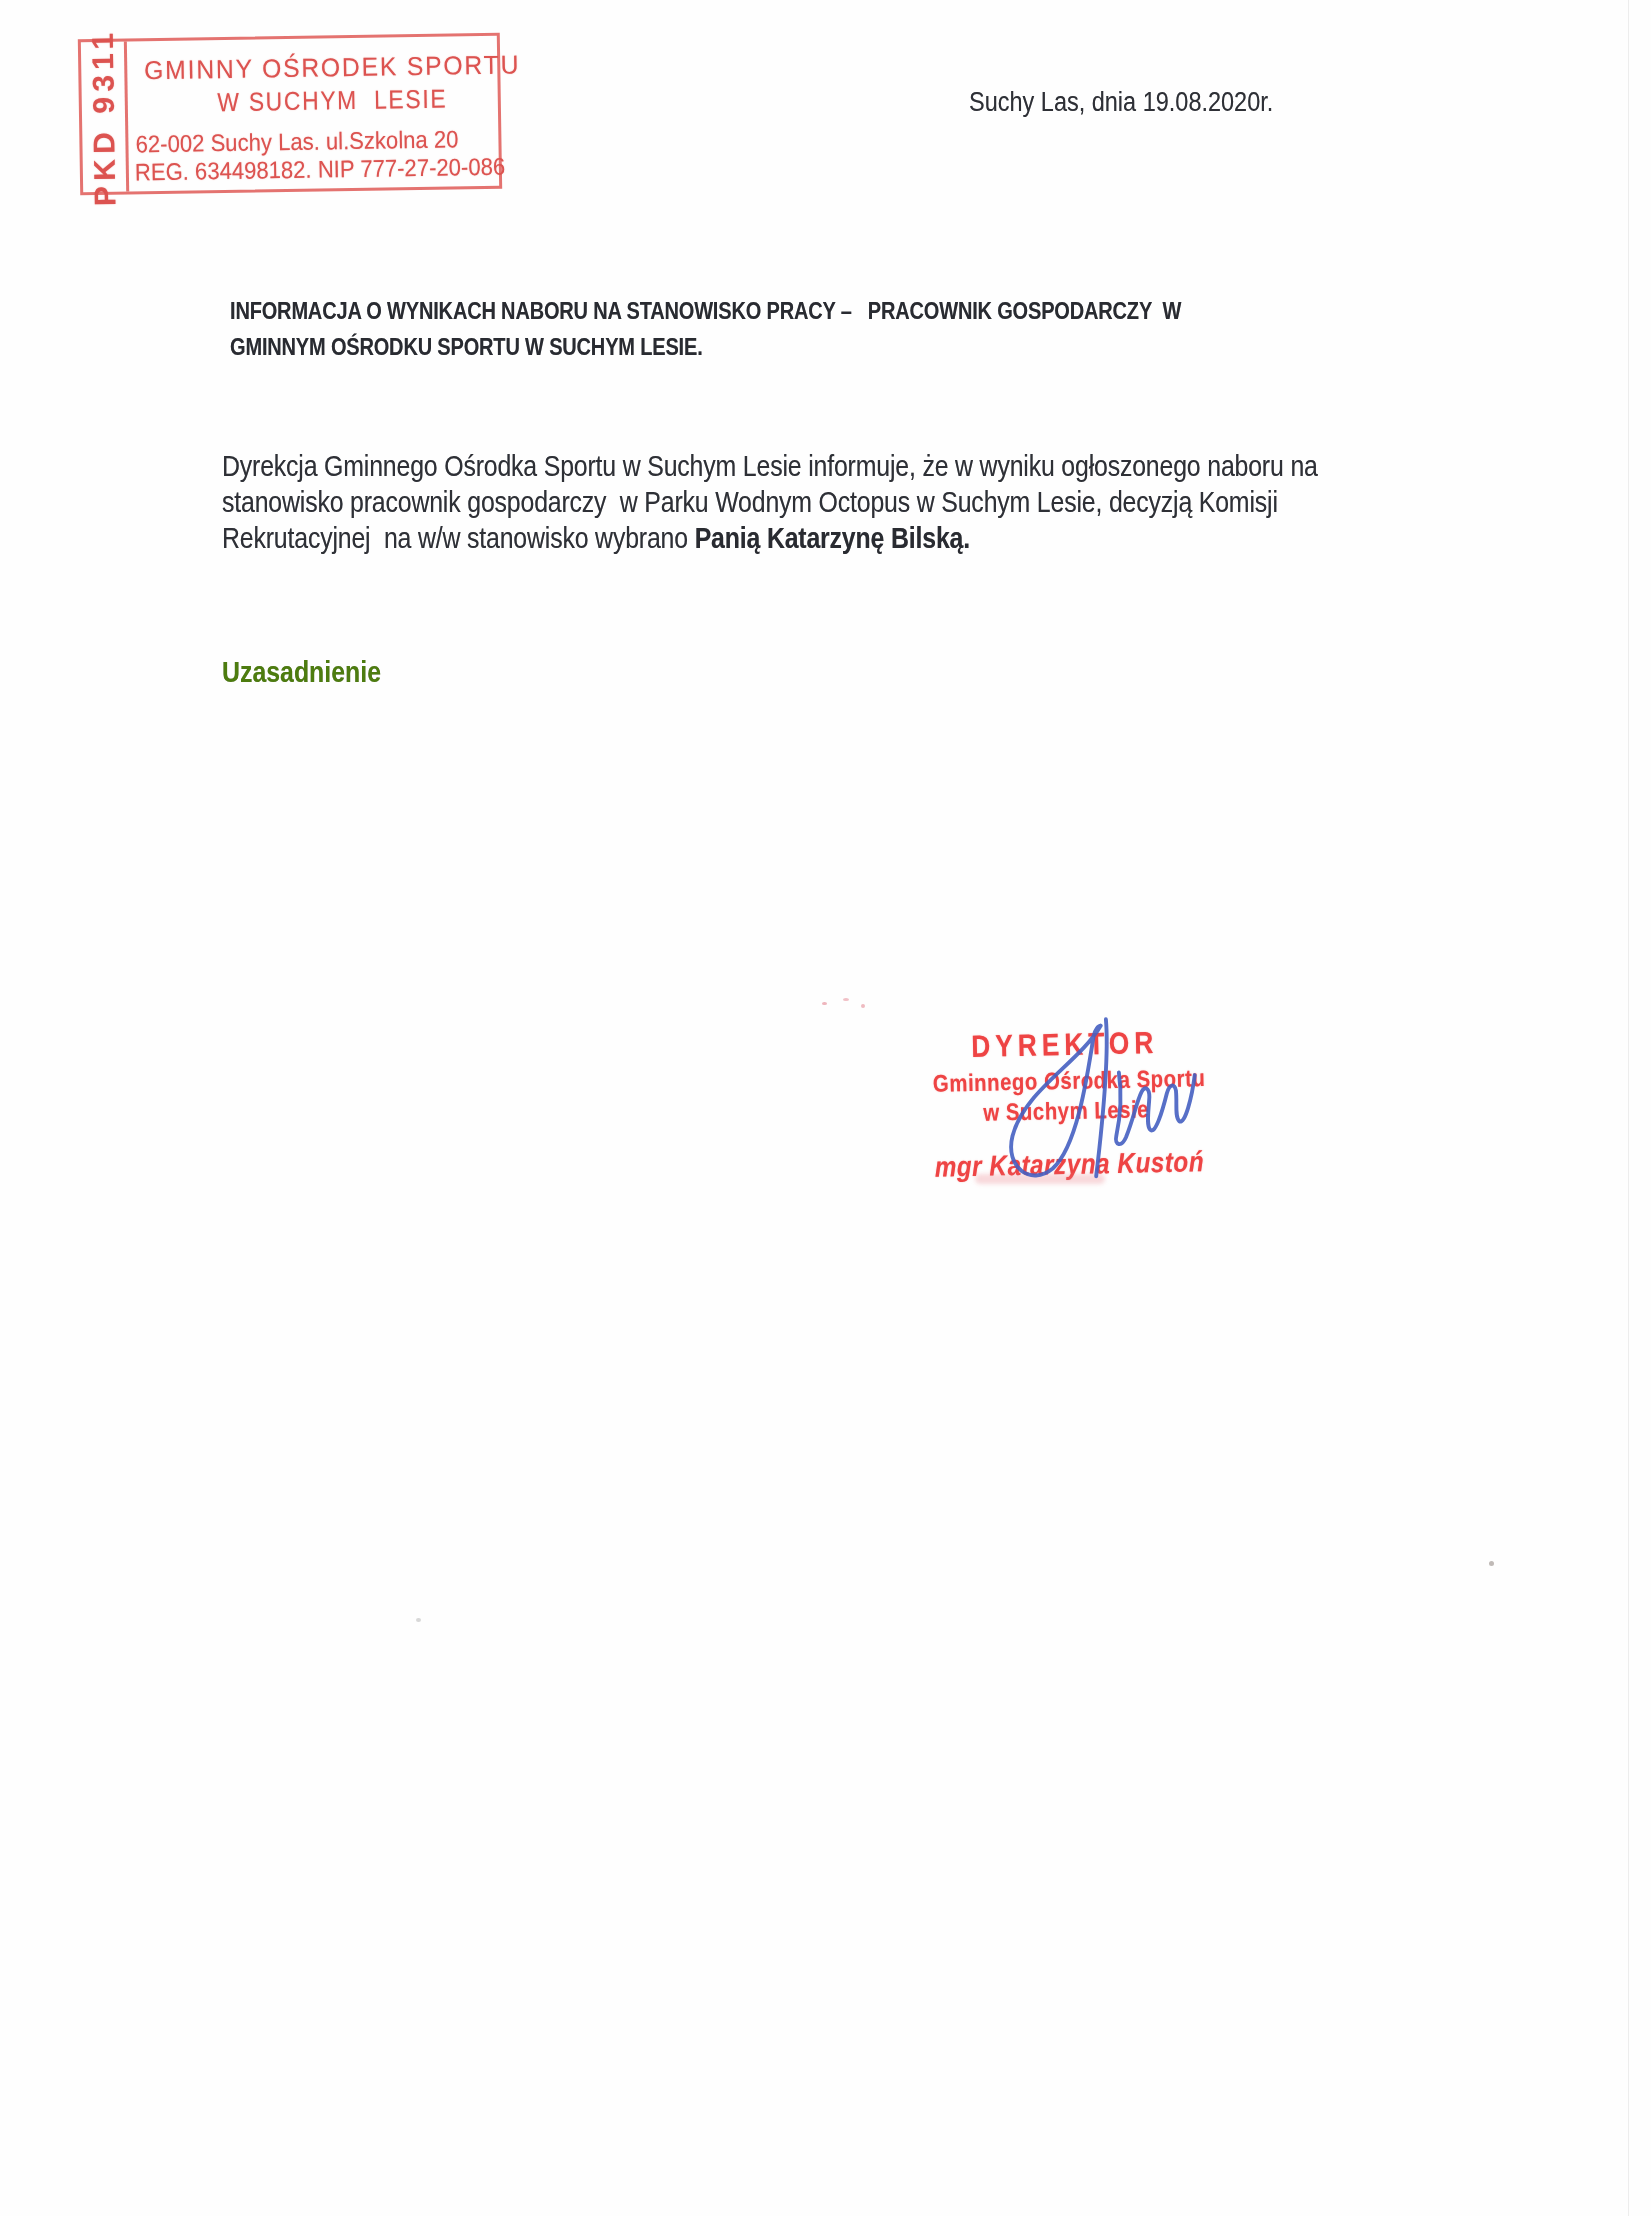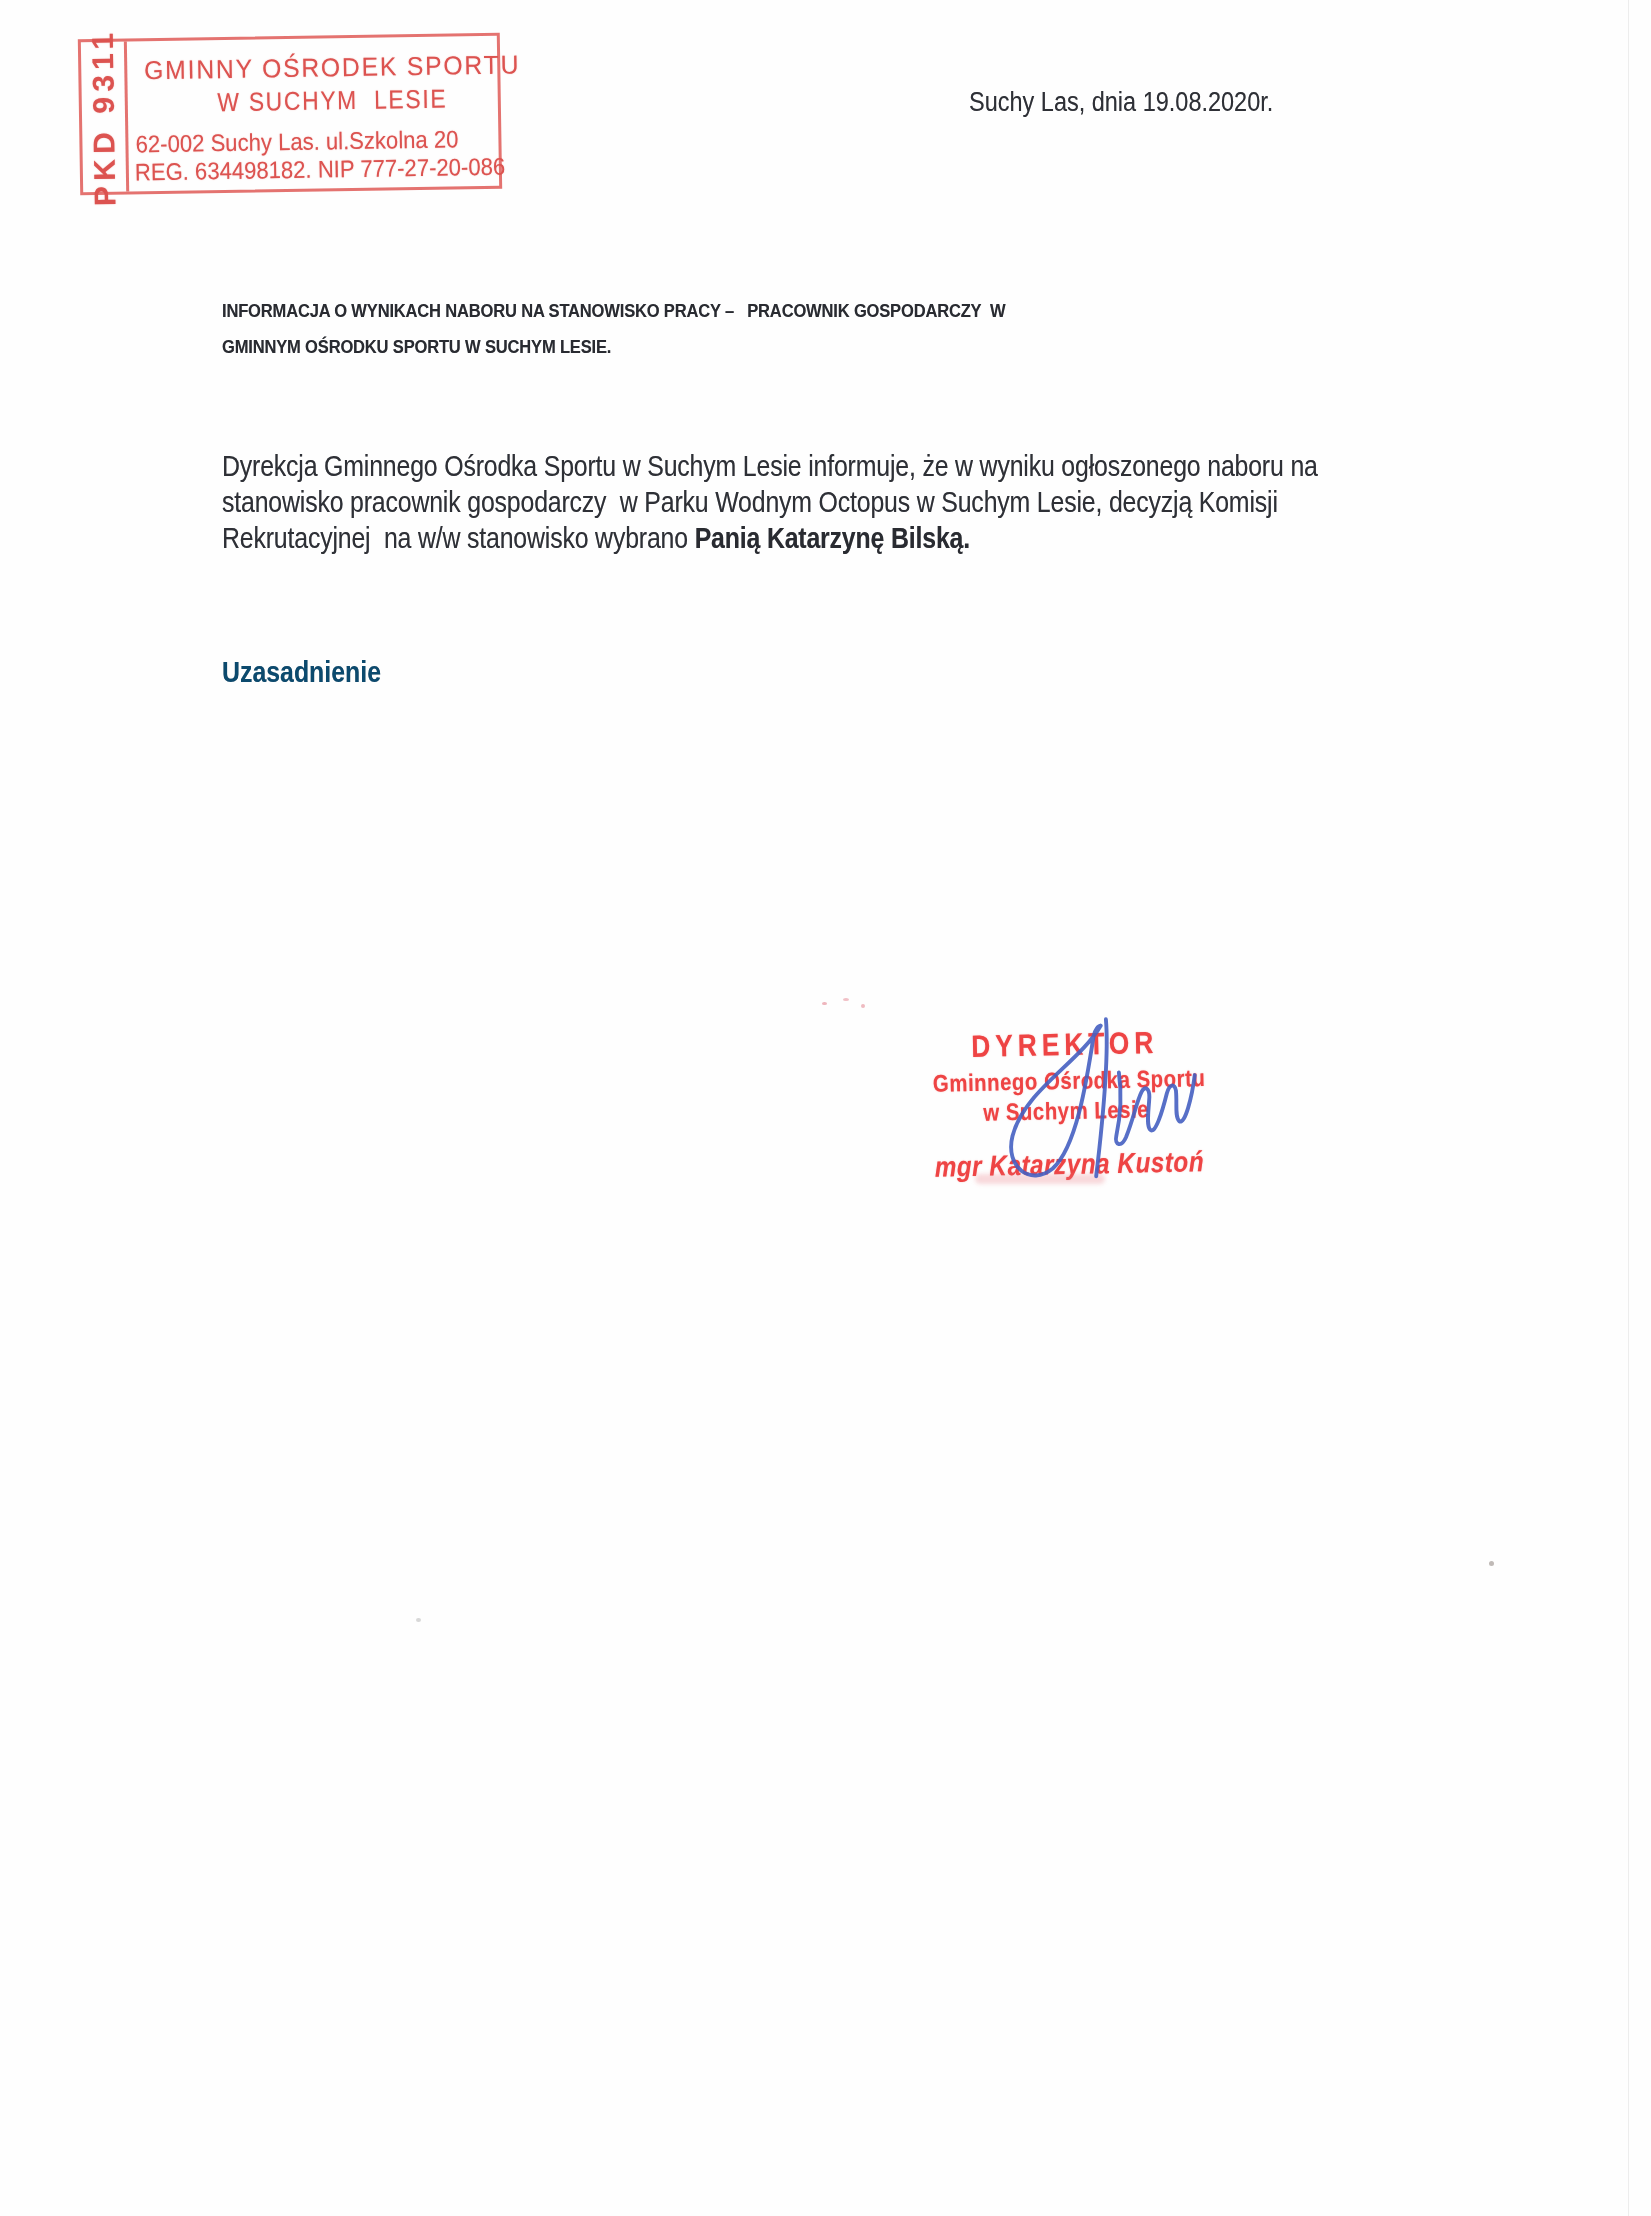--- a/index.html
+++ b/index.html
@@ -41,26 +41,26 @@
   .s3{font-size:24px;margin-top:13px;align-self:flex-start;padding-left:7.8px;transform:scaleX(.92);transform-origin:left center;}
   .s4{font-size:24px;margin-top:3.2px;align-self:flex-start;padding-left:6.5px;transform:scaleX(.92);transform-origin:left center;}
   
   .scan{text-shadow:0 0 0.6px rgba(46,48,54,.38);}
   .line{white-space:pre;transform:scaleX(.87);transform-origin:left center;line-height:36px;}
   .date-line{
     position:absolute;left:969px;top:84px;
     font-size:27px;
   }
   .title-block{
-    position:absolute;left:222px;top:293px;
-    font-weight:700;font-size:19px;letter-spacing:-0.2px;color:#292b31;
+    position:absolute;left:230px;top:293px;
+    font-weight:700;font-size:23px;letter-spacing:-0.2px;color:#292b31;
   }
   .para{position:absolute;left:222px;font-size:28.6px;letter-spacing:-0.2px;}
   .p1{top:448px;}
-  .heading-block{position:absolute;left:222px;top:654px;font-size:28.6px;font-weight:700;color:#0c4a6e;}
+  .heading-block{position:absolute;left:222px;top:654px;font-size:28.6px;font-weight:700;color:#4d7c0f;}
   .p2{top:718px;}
   .bold-inline{font-weight:700;color:#292b31;}
   
   .sig-stamp{
     position:absolute;left:910px;top:1028px;width:312px;
     text-align:center;color:#ee4444;font-weight:700;
     transform:rotate(-1.2deg);
     text-shadow:0 0 1.3px rgba(238,68,68,.5);
   }
   .sig-stamp .sline{white-space:pre;transform:scaleX(.85);transform-origin:center;}

